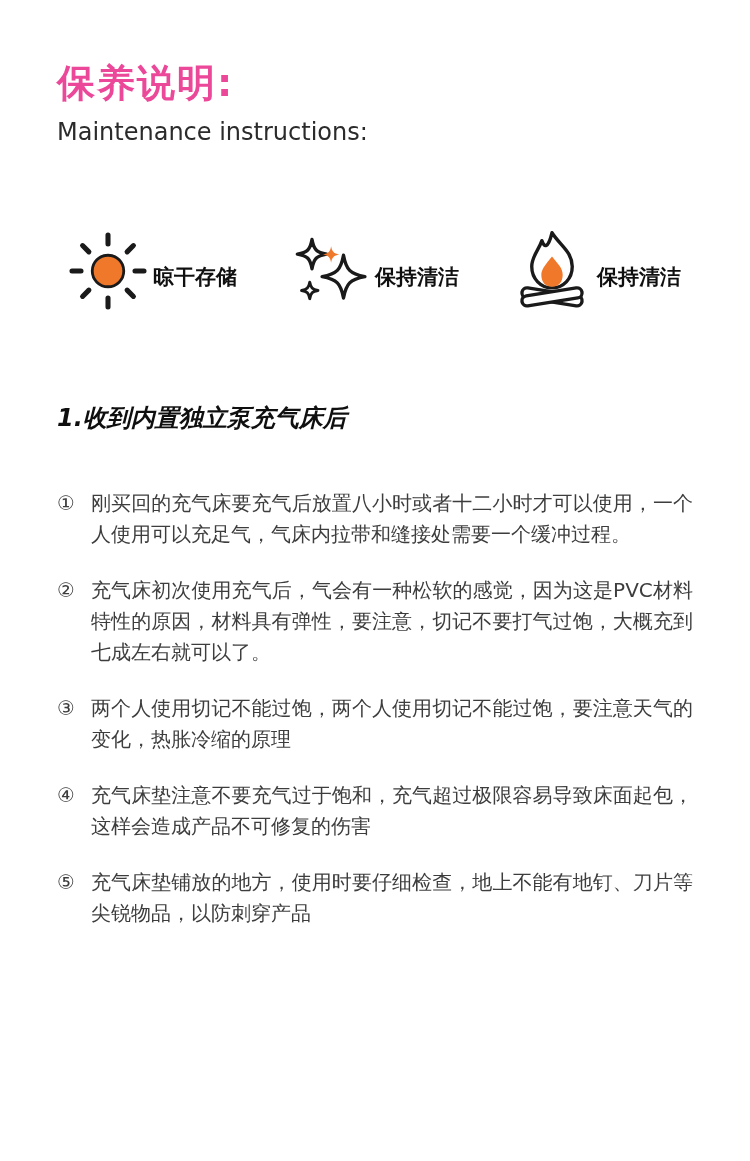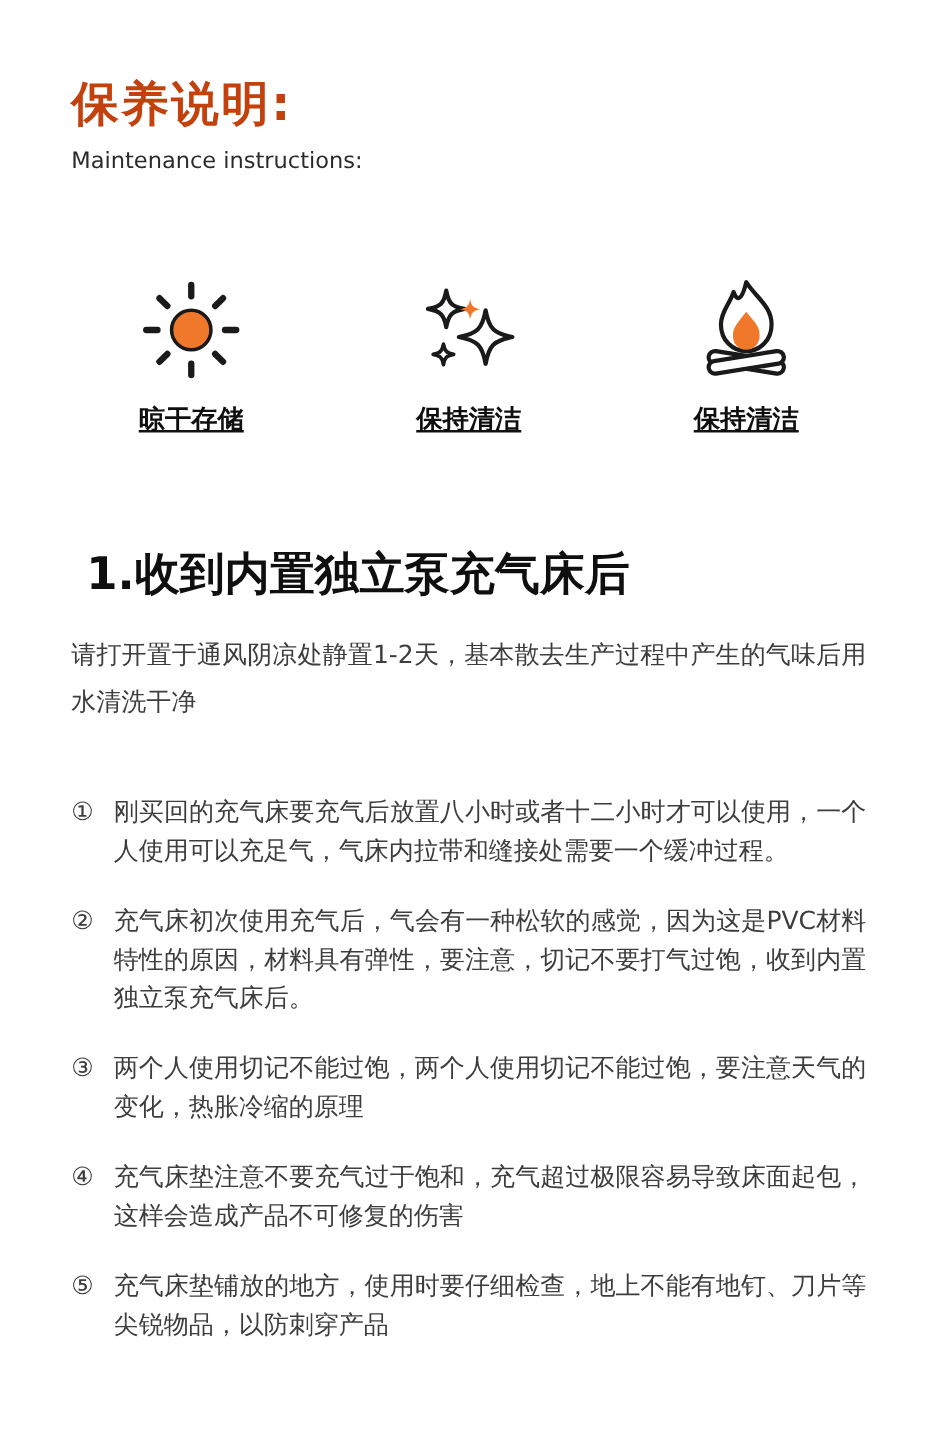--- a/index.html
+++ b/index.html
@@ -13,52 +13,52 @@
     min-height: 1161px;
     margin: 0 auto;
     background: #ffffff;
     padding: 58px 57px 50px 57px;
   }
   .title {
     font-size: 38px;
     font-weight: 800;
     letter-spacing: 2px;
     margin: 0;
-    color: #c2410c;
+    color: #ec4899;
   }
   .subtitle {
-    font-size: 18px;
+    font-size: 24px;
     color: #2b2b2b;
     margin-top: 9px;
   }
   .icons-row {
     display: flex;
     justify-content: space-between;
     align-items: flex-start;
     margin: 80px 6px 0 6px;
   }
   .icon-item {
     display: flex;
-    flex-direction: column;
+    flex-direction: row;
     align-items: center;
     width: 180px;
-    text-decoration: underline;
   }
   .icon-wrap svg { width: 90px; height: 90px; display: block; }
   .icon-label {
     margin-top: 12px;
     font-size: 21px;
     font-weight: 700;
     color: #0f0f0f;
   }
   .section-title {
-    font-size: 36px;
+    font-size: 24px;
     font-weight: 800;
-    margin: 12px;
+    margin: 0;
     color: #0f0f0f;
+    font-style: italic;
   }
   .section-1 { margin-top: 86px; }
   .section-2 { margin-top: 54px; }
   .body-text {
     font-size: 20px;
     line-height: 1.9;
     color: #3d3d3d;
     margin: 20px 0 0 0;
     text-align: justify;
   }
@@ -127,34 +127,33 @@
           <path d="M40 27 C45.5 34 49.5 37 49.5 43.5 C49.5 50 45.5 54 40 54 C34.5 54 30.5 50 30.5 43.5 C30.5 38 34.5 34 40 27 Z" fill="#f0782a"></path>
         </svg>
       </span>
       <span class="icon-label">保持清洁</span>
     </div>
 
   </div>
 
   <section class="section-1">
     <h2 class="section-title">1.收到内置独立泵充气床后</h2>
-    <p class="body-text">请打开置于通风阴凉处静置1-2天，基本散去生产过程中产生的气味后用水清洗干净</p>
   </section>
 
   <section class="section-2">
     <div class="notes">
 
       <div class="note-item">
         <span class="note-marker">①</span>
         <span class="note-text">刚买回的充气床要充气后放置八小时或者十二小时才可以使用，一个人使用可以充足气，气床内拉带和缝接处需要一个缓冲过程。</span>
       </div>
 
       <div class="note-item">
         <span class="note-marker">②</span>
-        <span class="note-text">充气床初次使用充气后，气会有一种松软的感觉，因为这是PVC材料特性的原因，材料具有弹性，要注意，切记不要打气过饱，收到内置独立泵充气床后。</span>
+        <span class="note-text">充气床初次使用充气后，气会有一种松软的感觉，因为这是PVC材料特性的原因，材料具有弹性，要注意，切记不要打气过饱，大概充到七成左右就可以了。</span>
       </div>
 
       <div class="note-item">
         <span class="note-marker">③</span>
         <span class="note-text">两个人使用切记不能过饱，两个人使用切记不能过饱，要注意天气的变化，热胀冷缩的原理</span>
       </div>
 
       <div class="note-item">
         <span class="note-marker">④</span>
         <span class="note-text">充气床垫注意不要充气过于饱和，充气超过极限容易导致床面起包，这样会造成产品不可修复的伤害</span>

